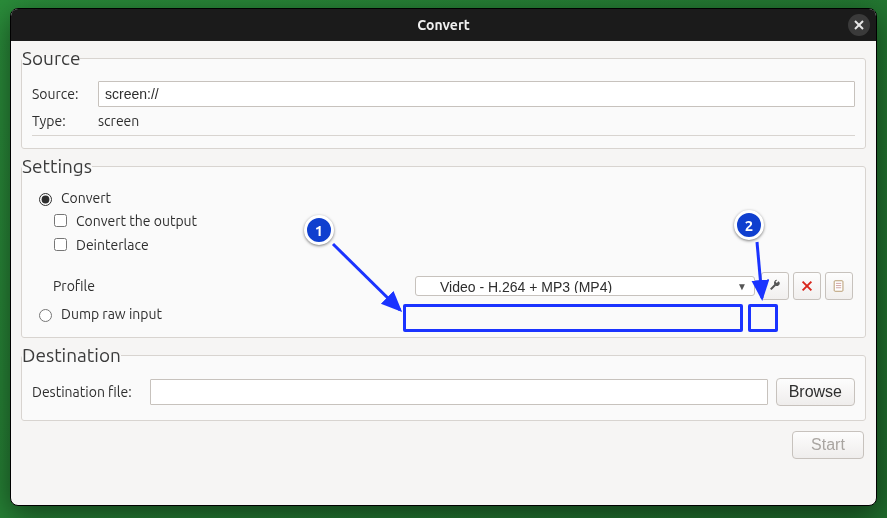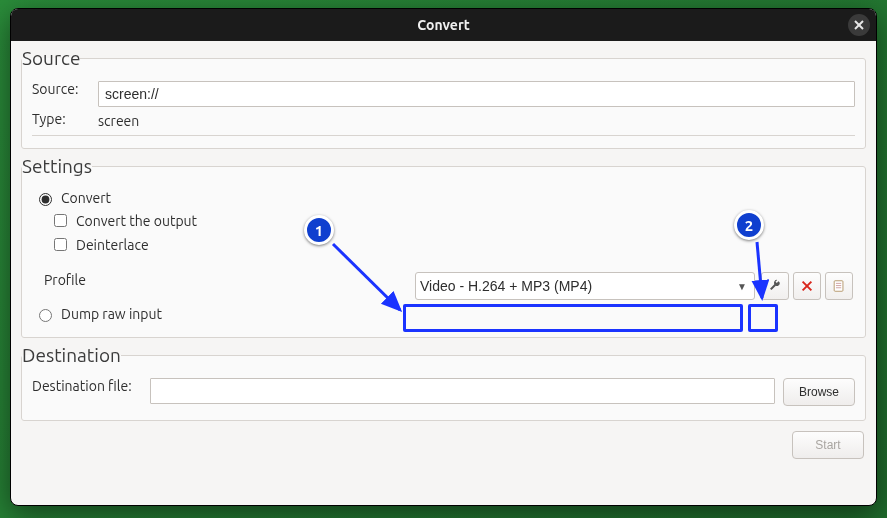--- a/index.html
+++ b/index.html
@@ -54,21 +54,21 @@
     padding: 8px 10px 10px 10px;
     background: #fafafa;
   }
   fieldset.group > legend {
     font-size: 19px;
     color: #3b3b3b;
     margin-left: -10px;
     padding: 0;
     border: 0;
   }
-  .row { display: flex; gap: 8px; margin: 4px 0; }
+  .row { display: flex; align-items: center; gap: 8px; margin: 4px 0; }
   .label-col { min-width: 58px; }
   .label-col-wide { min-width: 110px; }
 
   .text-input {
     flex: 1;
     height: 26px;
     border: 1px solid #c7c2bd;
     border-radius: 1px;
     padding: 2px 6px;
     background: #ffffff;
@@ -81,37 +81,38 @@
 
   .radio-row, .check-row {
     display: flex; align-items: center; gap: 6px;
     margin: 5px 0 5px 2px;
   }
   .indent { margin-left: 18px; }
   input[type=radio], input[type=checkbox] { accent-color: #2e2e2e; }
 
   .profile-row {
     display: flex;
-    margin: 18px 0 6px 12px;
+    align-items: center;
+    margin: 18px 0 6px 21px;
   }
   .profile-row .profile-label { width: 50px; }
   .profile-spacer { flex: 1; }
   .combo-wrap {
     position: relative;
     width: 340px;
     margin-right: 4px;
   }
   .combo {
     width: 100%;
-    height: 28px;
+    height: 20px;
     border: 1px solid #c7c2bd;
     border-radius: 3px;
     background: #ffffff;
     font-size: 14px;
-    padding: 2px 22px 2px 4px;
+    padding: 2px 22px 2px 24px;
     appearance: none;
     color: #2e2e2e;
   }
   .combo-arrow {
     position: absolute;
     right: 8px; top: 50%;
     transform: translateY(-50%);
     pointer-events: none;
     color: #555;
     font-size: 10px;
@@ -133,21 +134,21 @@
     justify-content: flex-end;
     padding: 4px 2px 0 2px;
   }
   .btn {
     min-width: 72px;
     height: 28px;
     border: 1px solid #c7c2bd;
     border-radius: 4px;
     background: linear-gradient(#fdfdfd,#efedec);
     padding: 2px 12px;
-    font-size: 12px;
+    font-size: 16px;
     color: #2e2e2e;
     cursor: pointer;
   }
   .btn.disabled { color: #a9a5a1; cursor: default; }
   .btn .mnemonic { text-decoration: underline; }
 
   
   .annot { position: absolute; pointer-events: none; }
   .callout {
     width: 30px; height: 30px;

